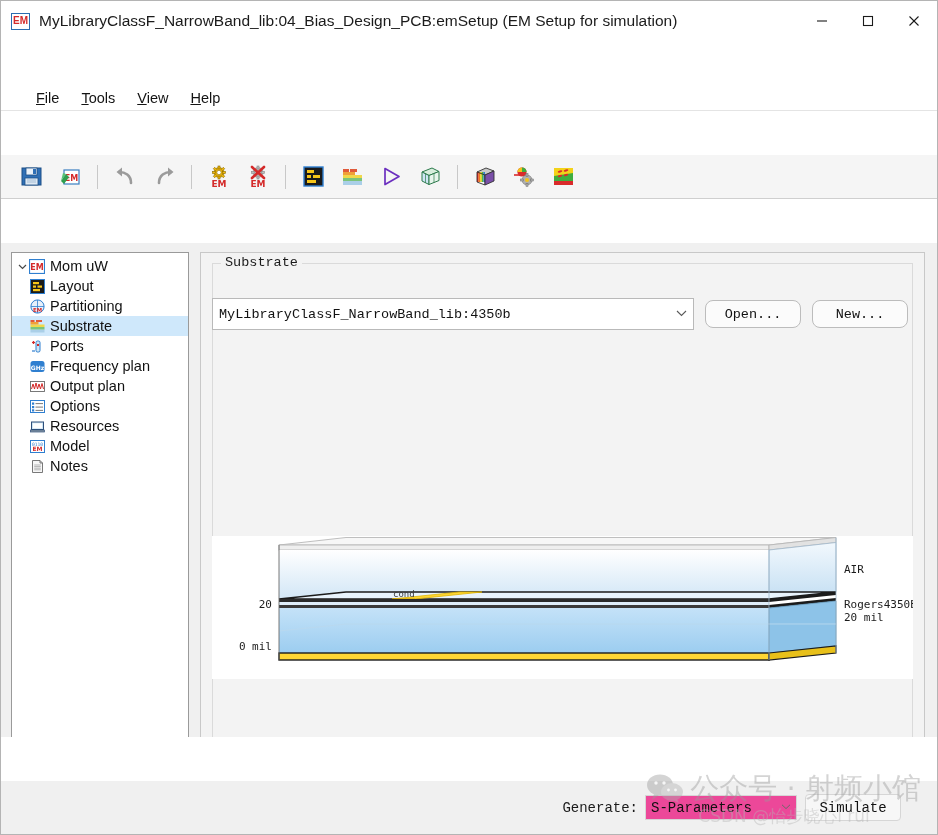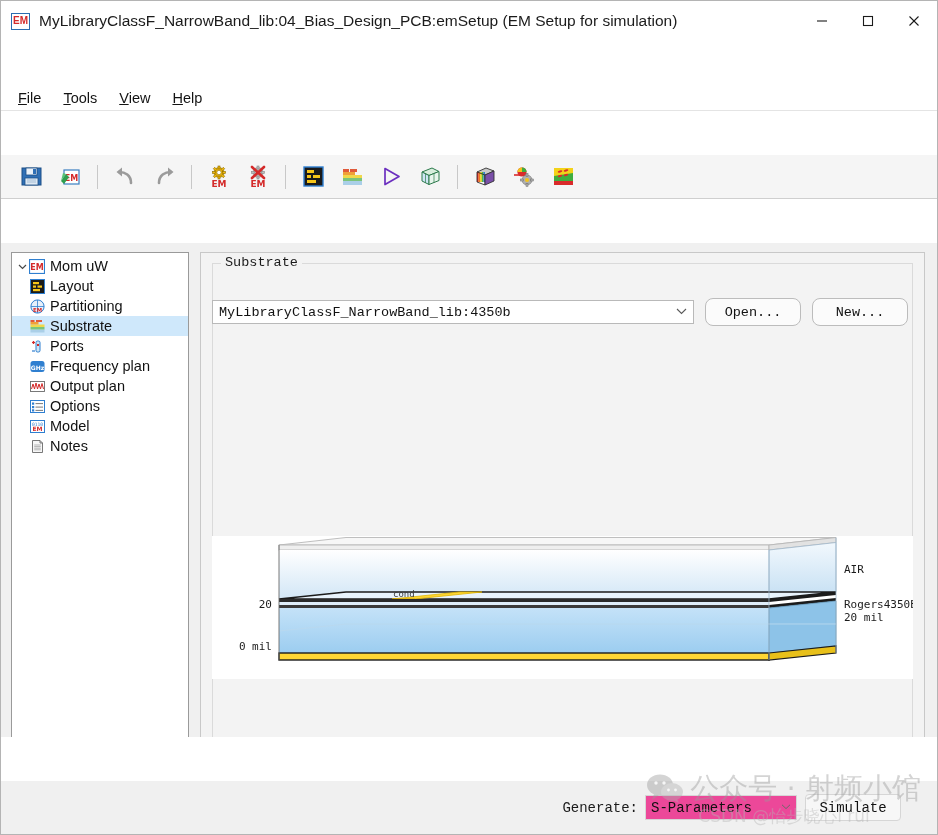--- a/index.html
+++ b/index.html
@@ -49,21 +49,21 @@
     width:46px;height:40px;display:flex;align-items:center;justify-content:center;
     color:#1b1b1b;
   }
   .wc svg{display:block;}
 
   
   .menubar{
     height:25px;flex:0 0 25px;
     background:#ffffff;
     display:flex;align-items:center;
-    padding-left:8px;
+    padding-left:26px;
     border-bottom:1px solid #e4e4e4;
   }
   .menu-item{
     font-size:14.5px;color:#131313;
     padding:2px 9px;margin-right:4px;
     cursor:default;
   }
   .menu-item u{text-decoration:underline;}
 
   
@@ -146,21 +146,21 @@
   }
   .group-title{
     position:absolute;left:8px;top:-9px;background:#f3f3f3;
     padding:0 4px;font-family:"Liberation Mono", monospace;font-size:13.5px;color:#1b1b1b;
   }
   .combo-row{
     position:absolute;left:-1px;top:34px;right:-1px;
     display:flex;align-items:center;gap:11px;
   }
   .combo{
-    width:482px;height:24px;box-sizing:border-box;
+    width:482px;height:32px;box-sizing:border-box;
     background:#ffffff;border:1px solid #b9b9b9;
     display:flex;align-items:center;
     padding:0 6px;
     font-family:"Liberation Mono", monospace;font-size:13.5px;color:#111;
     position:relative;
   }
   .combo .val{flex:1 1 auto;white-space:nowrap;overflow:hidden;}
   .combo .chev{flex:0 0 auto;color:#5a5a5a;font-size:11px;padding-left:5px;}
   .btn{
     width:96px;height:28px;box-sizing:border-box;
@@ -527,20 +527,31 @@
                 <rect x="2" y="7" width="2.2" height="2.2" fill="#2f7fd0"></rect>
                 <rect x="2" y="10.3" width="2.2" height="2.2" fill="#2f7fd0"></rect>
                 <line x1="5.5" y1="4.6" x2="13" y2="4.6" stroke="#6a6a6a" stroke-width="0.9"></line>
                 <line x1="5.5" y1="8.1" x2="13" y2="8.1" stroke="#6a6a6a" stroke-width="0.9"></line>
                 <line x1="5.5" y1="11.4" x2="13" y2="11.4" stroke="#6a6a6a" stroke-width="0.9"></line>
               </svg>
           </span>
           <span class="tree-label">Options</span>
         </div>
 
+        <div class="tree-row">
+          <span class="spacer"></span>
+          <span class="tree-icon">
+            <svg width="15" height="15" viewBox="0 0 15 15">
+                <rect x="1.5" y="3" width="12" height="7.5" fill="#cfe6f5" stroke="#2f4f7a" stroke-width="1"></rect>
+                <rect x="3" y="4.3" width="9" height="5" fill="#ffffff"></rect>
+                <rect x="0.5" y="11" width="14" height="2" fill="#8a9aa8" stroke="#2f4f7a" stroke-width="0.7"></rect>
+              </svg>
+          </span>
+          <span class="tree-label">Resources</span>
+        </div>
 
         <div class="tree-row">
           <span class="spacer"></span>
           <span class="tree-icon">
             <svg width="15" height="15" viewBox="0 0 15 15">
                 <rect x="0.5" y="1.5" width="14" height="12" fill="#ffffff" stroke="#2f7fd0" stroke-width="1"></rect>
                 <text x="7.5" y="6.6" font-family="DejaVu Sans Mono" font-size="4.6" fill="#2f7fd0" text-anchor="middle">0110</text>
                 <text x="7.5" y="12.3" font-family="DejaVu Sans" font-size="6" font-weight="bold" fill="#d42a2a" text-anchor="middle">EM</text>
               </svg>
           </span>

